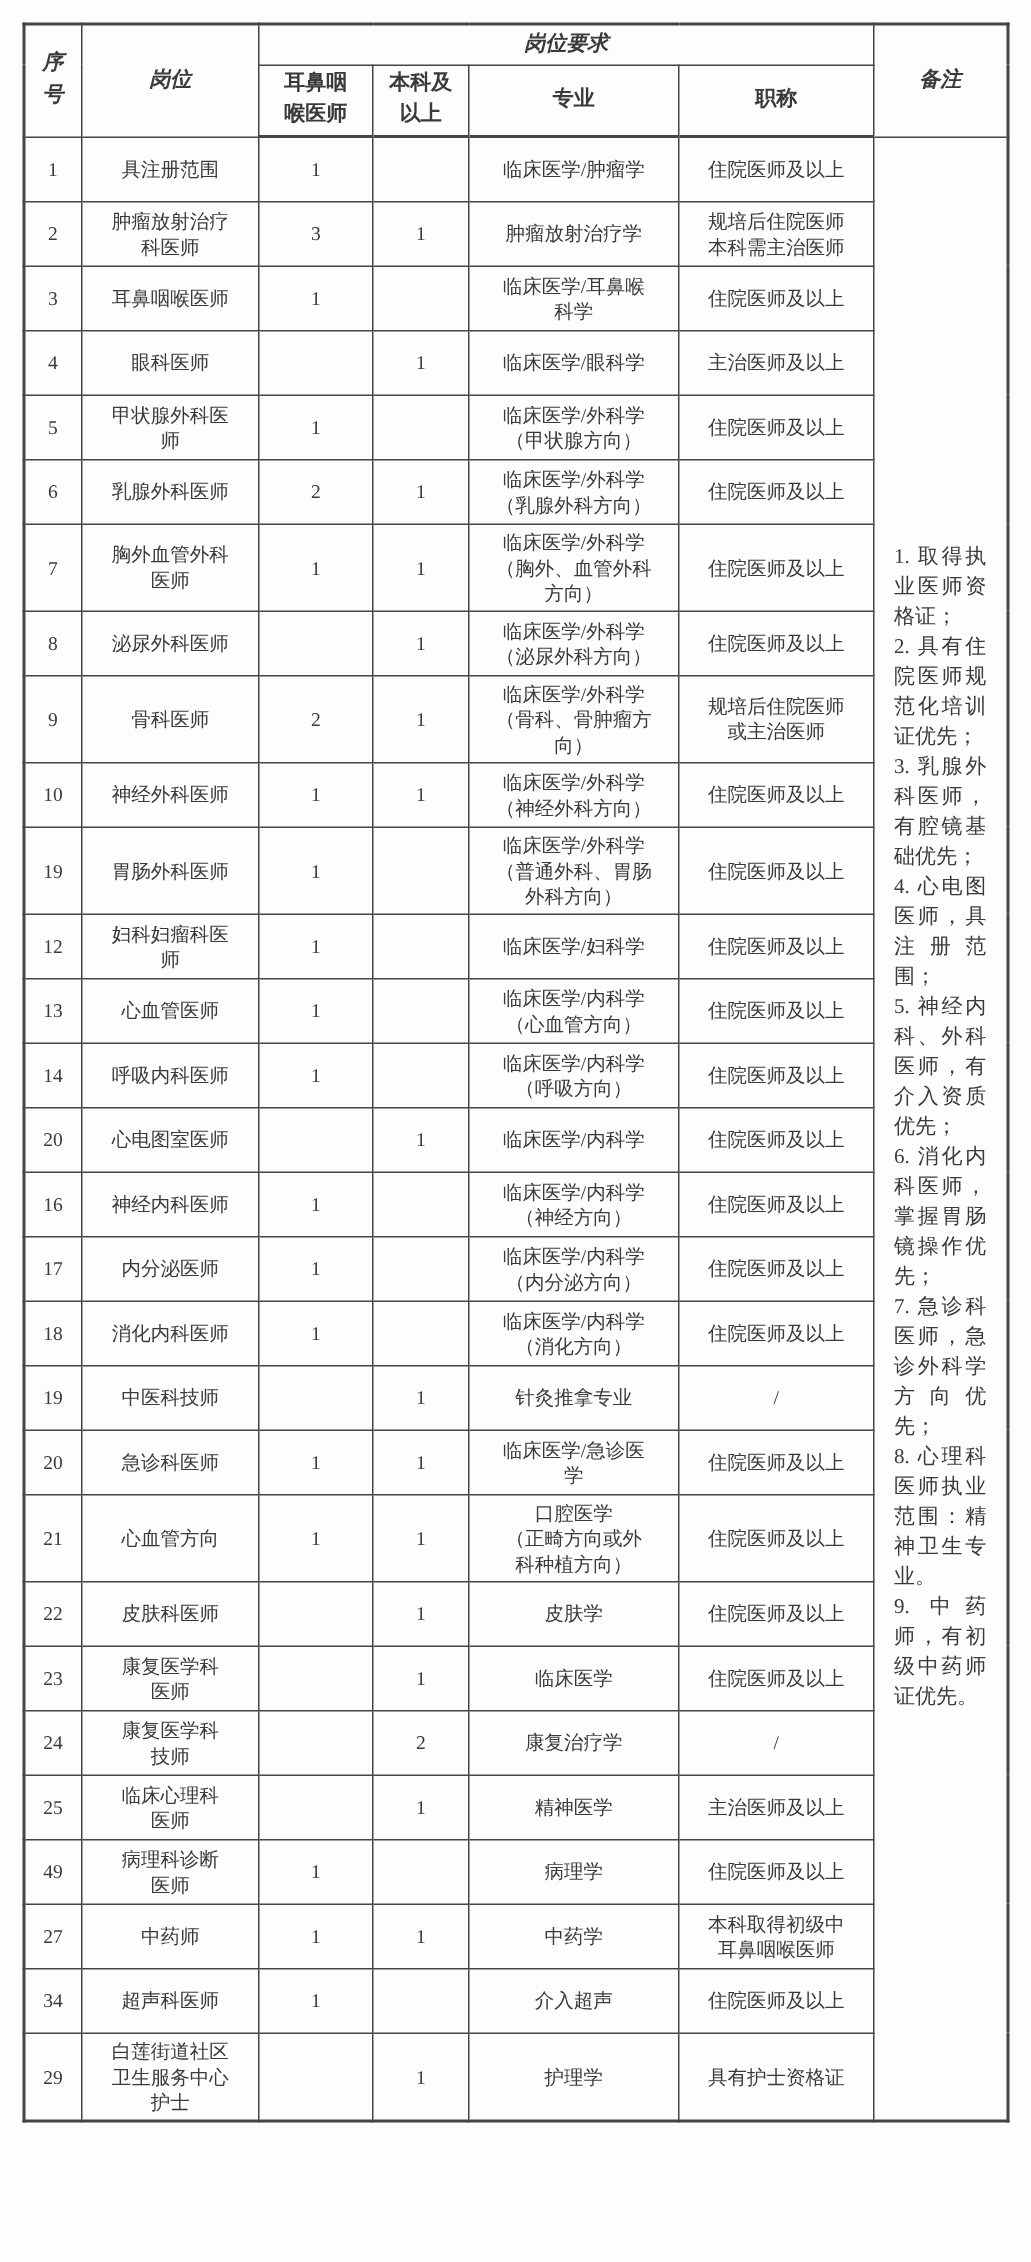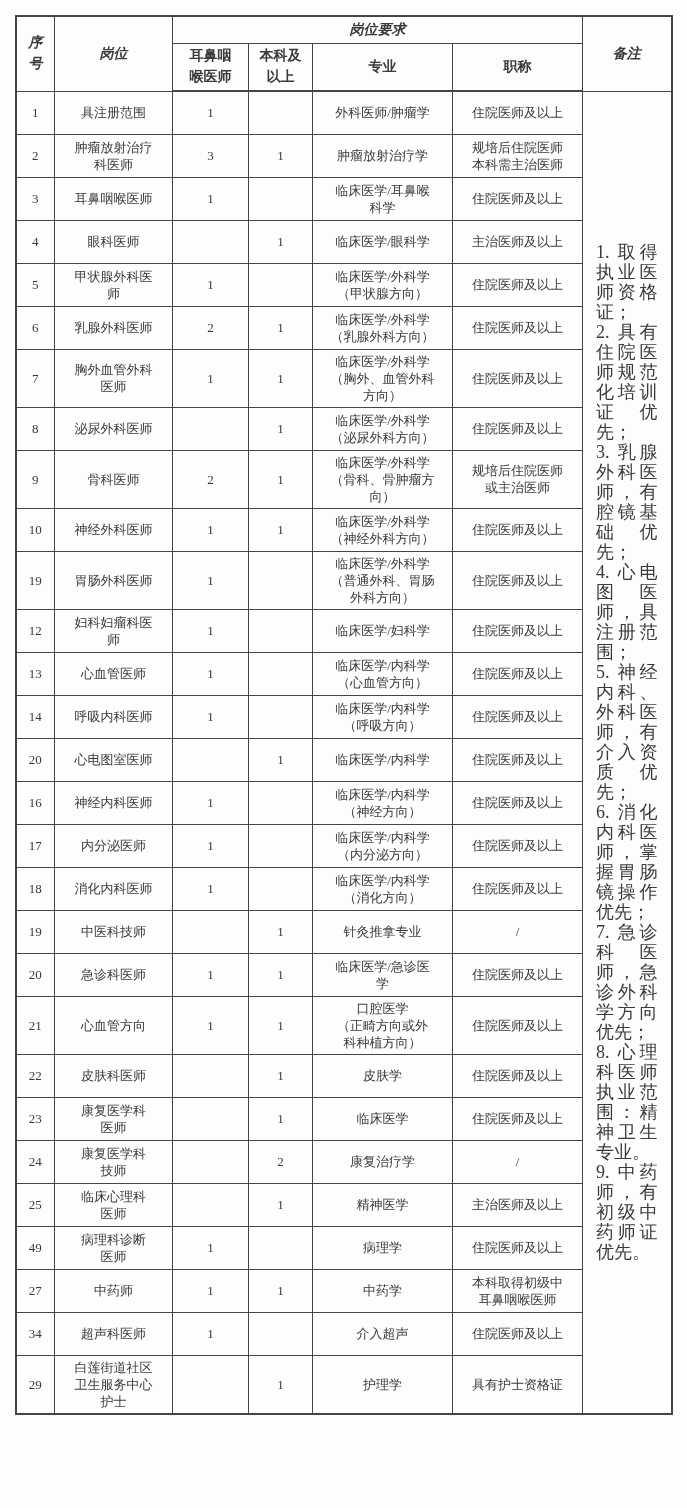--- a/index.html
+++ b/index.html
@@ -61,21 +61,21 @@
   }
   td.td-remarks {
     white-space: normal;
     vertical-align: middle;
     padding: 6px 13px;
   }
   .remark-item {
     text-align: justify;
     text-align-last: left;
     text-justify: inter-character;
-    font-size: 18px;
+    font-size: 14px;
     line-height: 20px;
   }
 </style>
 </head>
 <body>
 
 <div class="page">
   <table class="recruit-table">
     <colgroup>
       <col style="width:39px">
@@ -99,21 +99,21 @@
         <th>专业</th>
         <th>职称</th>
       </tr>
     </thead>
     <tbody id="table-body">
         <tr>
           <td class="td-serial">1</td>
           <td class="td-position">具注册范围</td>
           <td class="td-count">1</td>
           <td class="td-count"></td>
-          <td class="td-major">外科医师/肿瘤学</td>
+          <td class="td-major">临床医学/肿瘤学</td>
           <td class="td-title">住院医师及以上</td>
           <td class="td-remarks" rowspan="29">
             <div class="remark-item">1. 取得执业医师资格证；</div>
             <div class="remark-item">2. 具有住院医师规范化培训证优先；</div>
             <div class="remark-item">3. 乳腺外科医师，有腔镜基础优先；</div>
             <div class="remark-item">4. 心电图医师，具注册范围；</div>
             <div class="remark-item">5. 神经内科、外科医师，有介入资质优先；</div>
             <div class="remark-item">6. 消化内科医师，掌握胃肠镜操作优先；</div>
             <div class="remark-item">7. 急诊科医师，急诊外科学方向优先；</div>
             <div class="remark-item">8. 心理科医师执业范围：精神卫生专业。</div>

